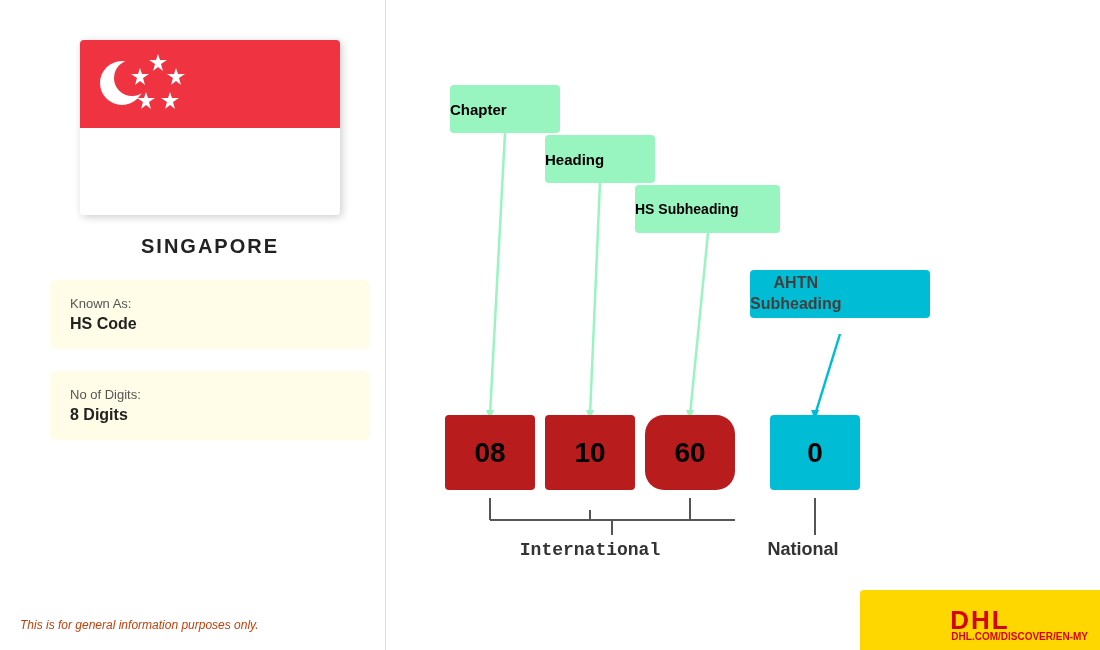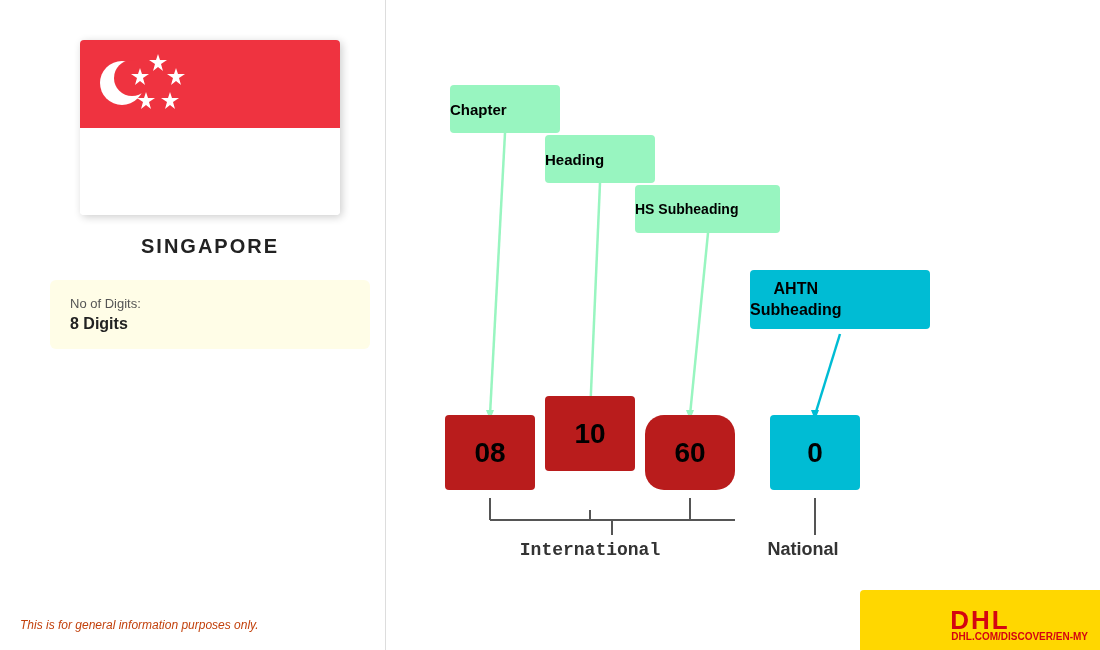--- a/index.html
+++ b/index.html
@@ -133,25 +133,25 @@
       background: #98F5C0;
       width: 145px;
       height: 48px;
       left: 245px;
       top: 155px;
       font-size: 14px;
     }
     .box-ahtn {
       background: #00BCD4;
       width: 180px;
-      height: 59px;
+      height: 48px;
       left: 360px;
       top: 240px;
       font-size: 16px;
-      color: #000000;
+      color: #404040;
     }
 
     
     .num-box {
       position: absolute;
       border-radius: 4px;
       width: 90px;
       height: 75px;
       display: flex;
       align-items: center;
@@ -161,21 +161,21 @@
     }
     .num-green {
       background: #b91c1c;
     }
     .num-cyan {
       background: #00BCD4;
       color: #000;
     }
 
     .num-08 { left: 55px; top: 385px; }
-    .num-10 { left: 155px; top: 366px; }
+    .num-10 { left: 155px; top: 385px; }
     .num-60 { left: 255px; top: 385px; border-radius: 19px; }
     .num-0  { left: 380px; top: 385px; }
 
     .label-international {
       position: absolute;
       left: 55px;
       bottom: 60px;
       font-size: 18px;
       font-weight: bold;
       color: #333;
@@ -251,20 +251,24 @@
         <polygon points="66,52 68,58 75,58 69,62 71,69 66,65 61,69 63,62 57,58 64,58" fill="white"></polygon>
 
         <polygon points="60,28 62,34 69,34 63,38 65,45 60,41 55,45 57,38 51,34 58,34" fill="white"></polygon>
       </svg>
     </div>
     <div class="flag-bottom"></div>
   </div>
 
   <div class="country-name">SINGAPORE</div>
 
+  <div class="info-box">
+    <div class="info-box-label">Known As:</div>
+    <div class="info-box-value">HS Code</div>
+  </div>
 
   <div class="info-box">
     <div class="info-box-label">No of Digits:</div>
     <div class="info-box-value">8 Digits</div>
   </div>
 </div>
 
 <div class="disclaimer">This is for general information purposes only.</div>
 
 <div class="divider"></div>

